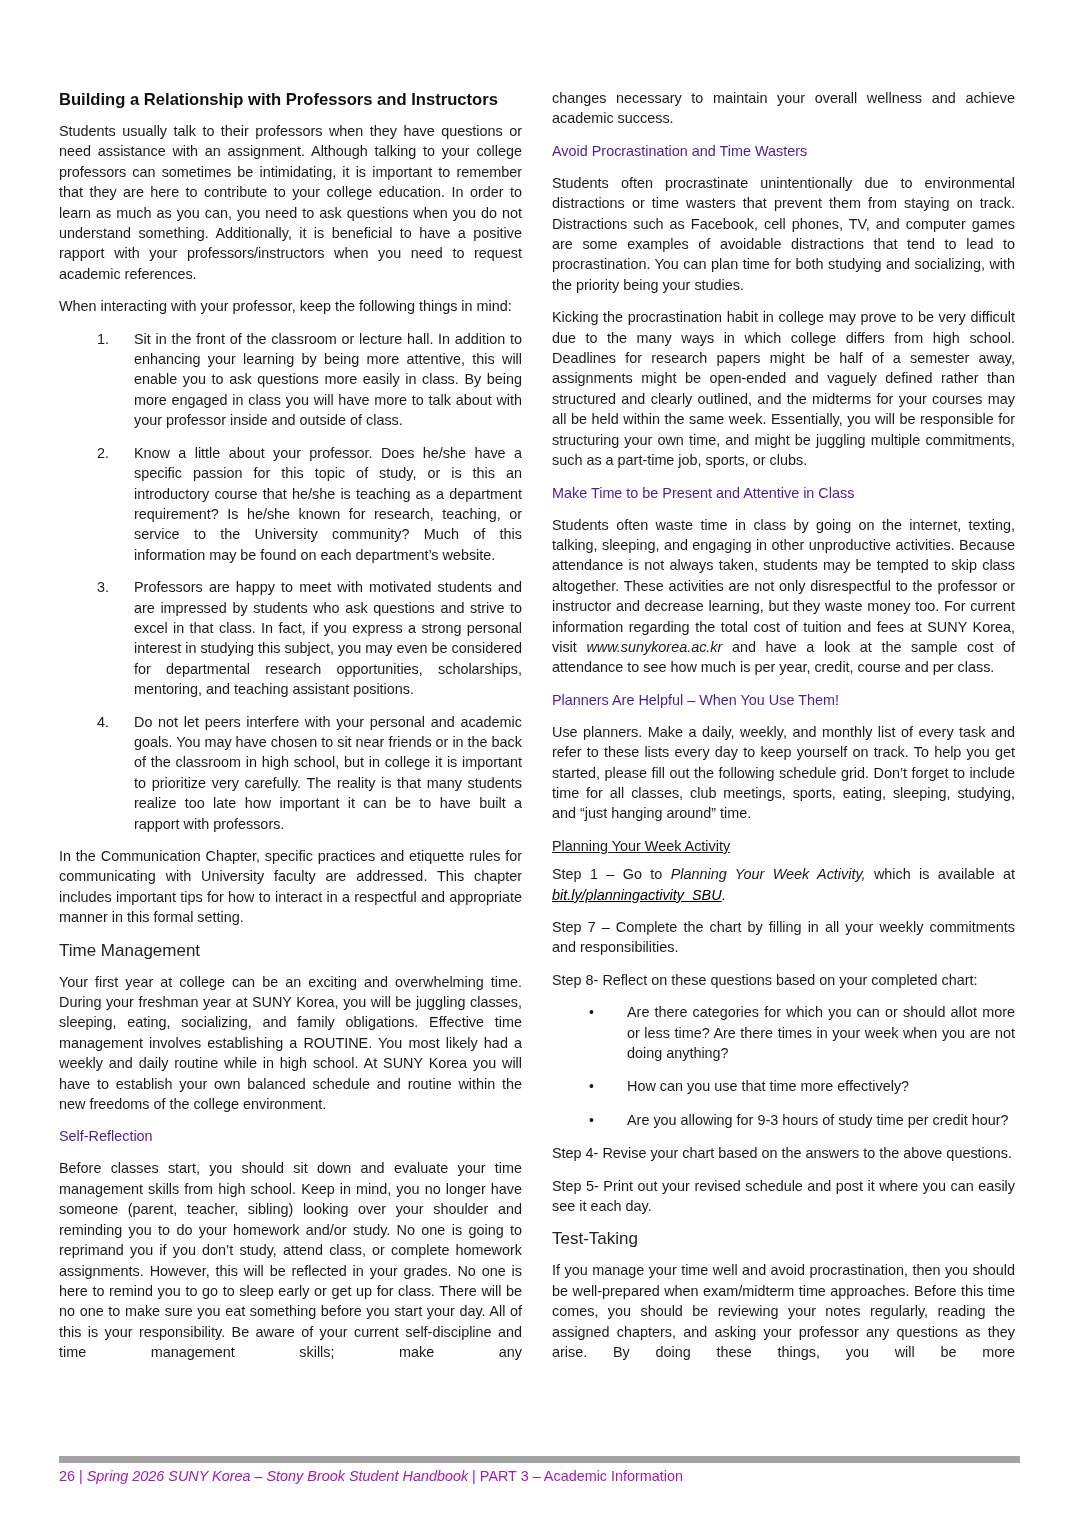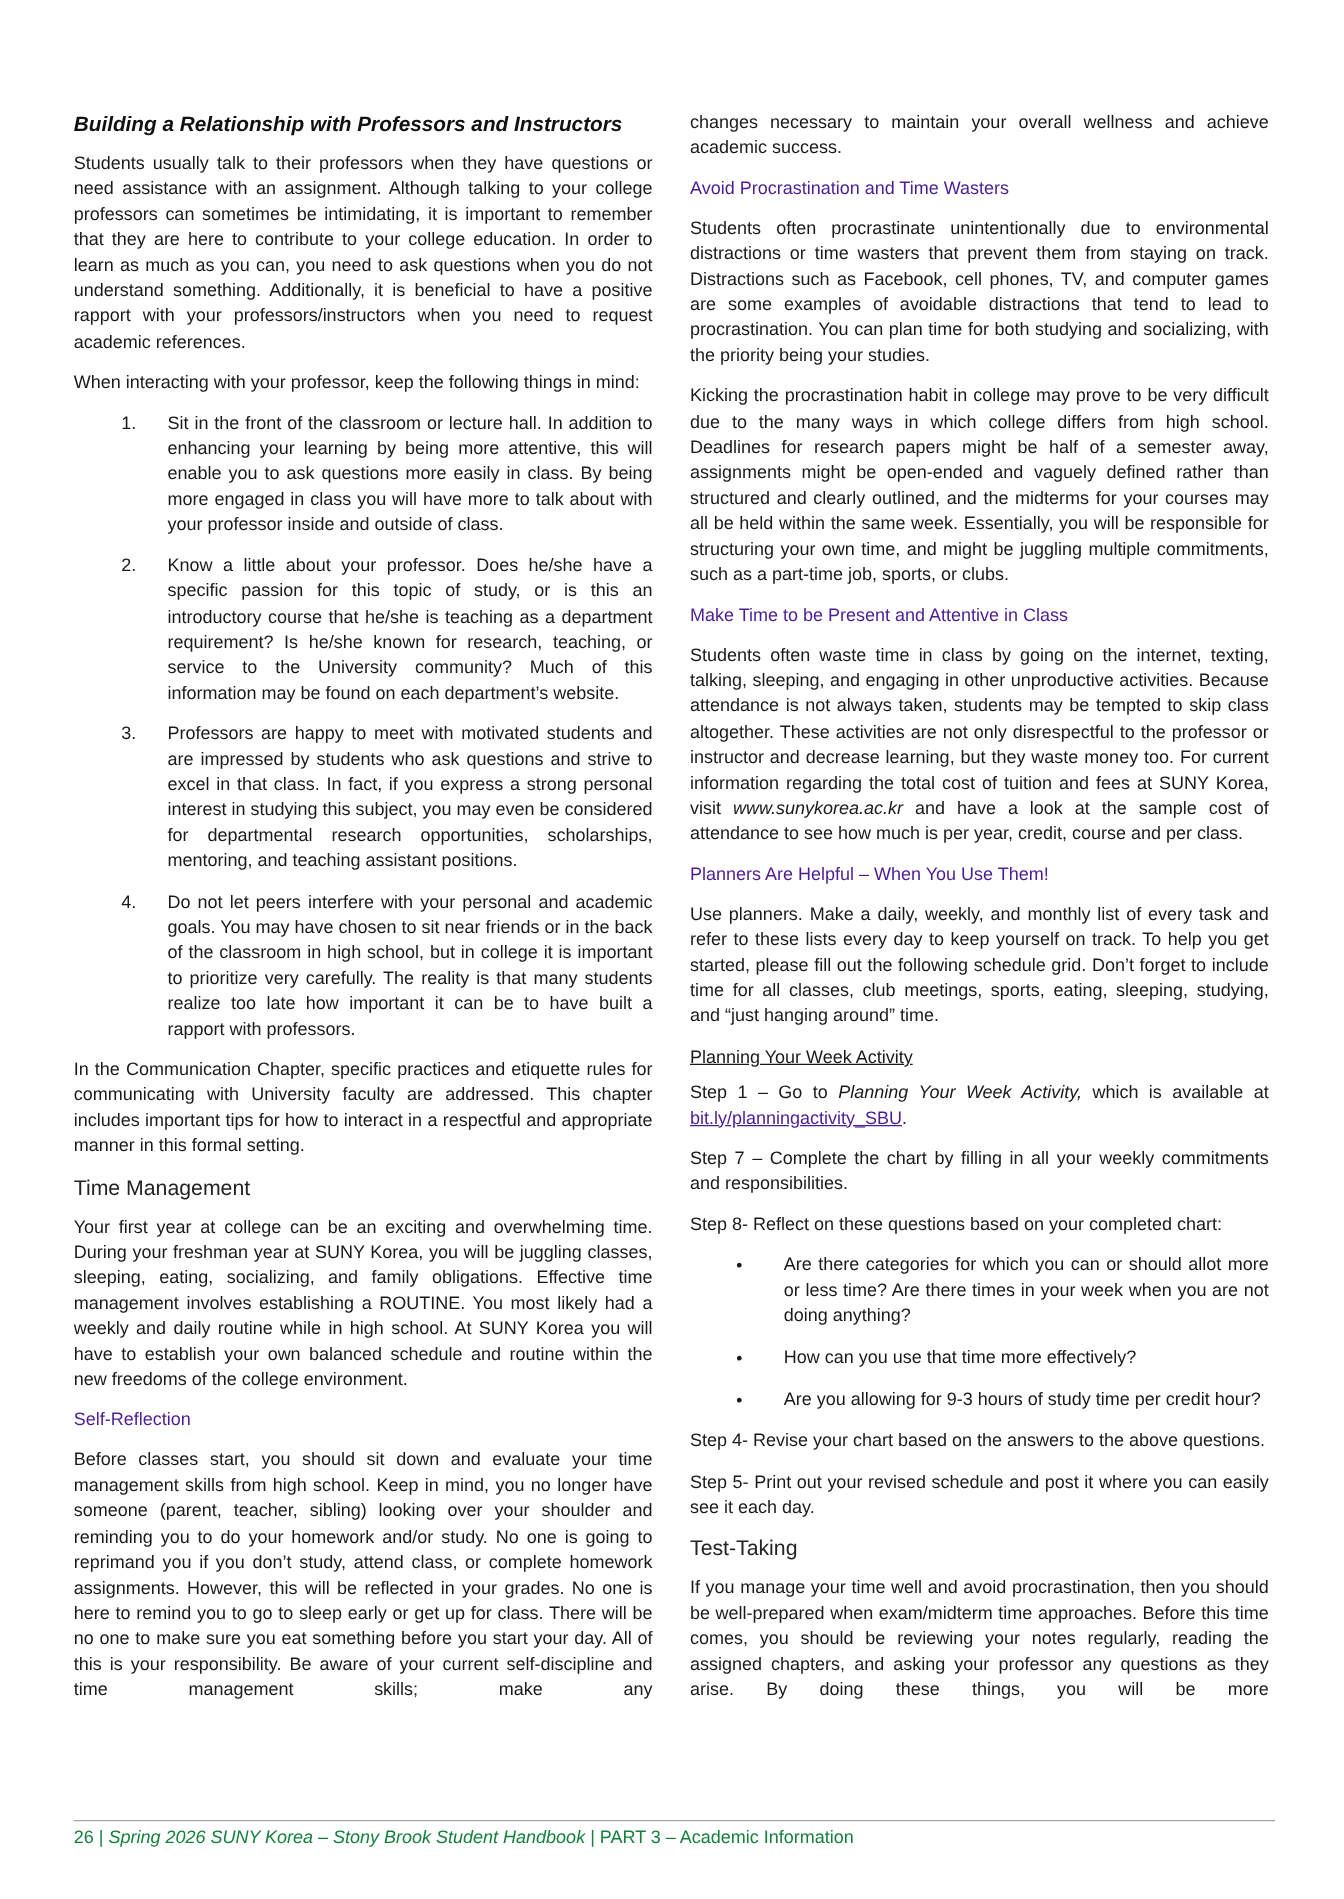--- a/index.html
+++ b/index.html
@@ -10,41 +10,41 @@
   }
   .col {
     position: absolute; top: 88px;
     font-size: 14.4px; line-height: 20.4px;
   }
   .col.left { left: 59px; width: 463px; }
   .col.right { left: 552px; width: 463px; top: 88px; }
   p { margin: 0 0 12px 0; text-align: justify; }
   .h-main {
     font-weight: bold; font-size: 16.6px; line-height: 22px;
-    margin: 1px 0 10px 0; color: #111; font-style: italic;
+    margin: 1px 0 10px 0; color: #111;
   }
   .h-section {
     font-size: 17px; line-height: 22px; margin: 2px 0 10px 0; color: #222;
   }
   .h-sub {
     font-size: 14.4px; line-height: 20px; color: #4c1d95; margin: 0 0 12px 0;
   }
   .u-head { text-decoration: underline; margin: 0 0 8px 0; }
   ol.numlist { list-style: none; margin: 0 0 12px 0; padding: 0; }
   ol.numlist li { position: relative; padding-left: 75px; margin-bottom: 12px; text-align: justify; }
   ol.numlist li .num { position: absolute; left: 38px; top: 0; }
   ul.bullets { list-style: none; margin: 0 0 12px 0; padding: 0; }
   ul.bullets li { position: relative; padding-left: 75px; margin-bottom: 13px; text-align: justify; }
   ul.bullets li .dot { position: absolute; left: 37px; top: 0; font-size: 14px; }
   em { font-style: italic; }
-  a.link { color: #4c1d95; text-decoration: underline; }
+  a.link { color: #000000; text-decoration: underline; font-style: italic; }
   .footer {
     position: absolute; left: 59px; top: 1456px; width: 961px;
-    border-top: 1px solid #a3a3a3; padding-top: 3px;
-    font-size: 14.4px; line-height: 20px; color: #15803d;
+    border-top: 7px solid #a3a3a3; padding-top: 3px;
+    font-size: 14.4px; line-height: 20px; color: #a21caf;
   }
   .footer .sep { margin: 0 4px; }
 </style>
 </head>
 <body>
 
 <div class="col left">
   <div class="h-main">Building a Relationship with Professors and Instructors</div>
   <p>Students usually talk to their professors when they have questions or need assistance with an assignment. Although talking to your college professors can sometimes be intimidating, it is important to remember that they are here to contribute to your college education. In order to learn as much as you can, you need to ask questions when you do not understand something. Additionally, it is beneficial to have a positive rapport with your professors/instructors when you need to request academic references.</p>
   <p>When interacting with your professor, keep the following things in mind:</p>

